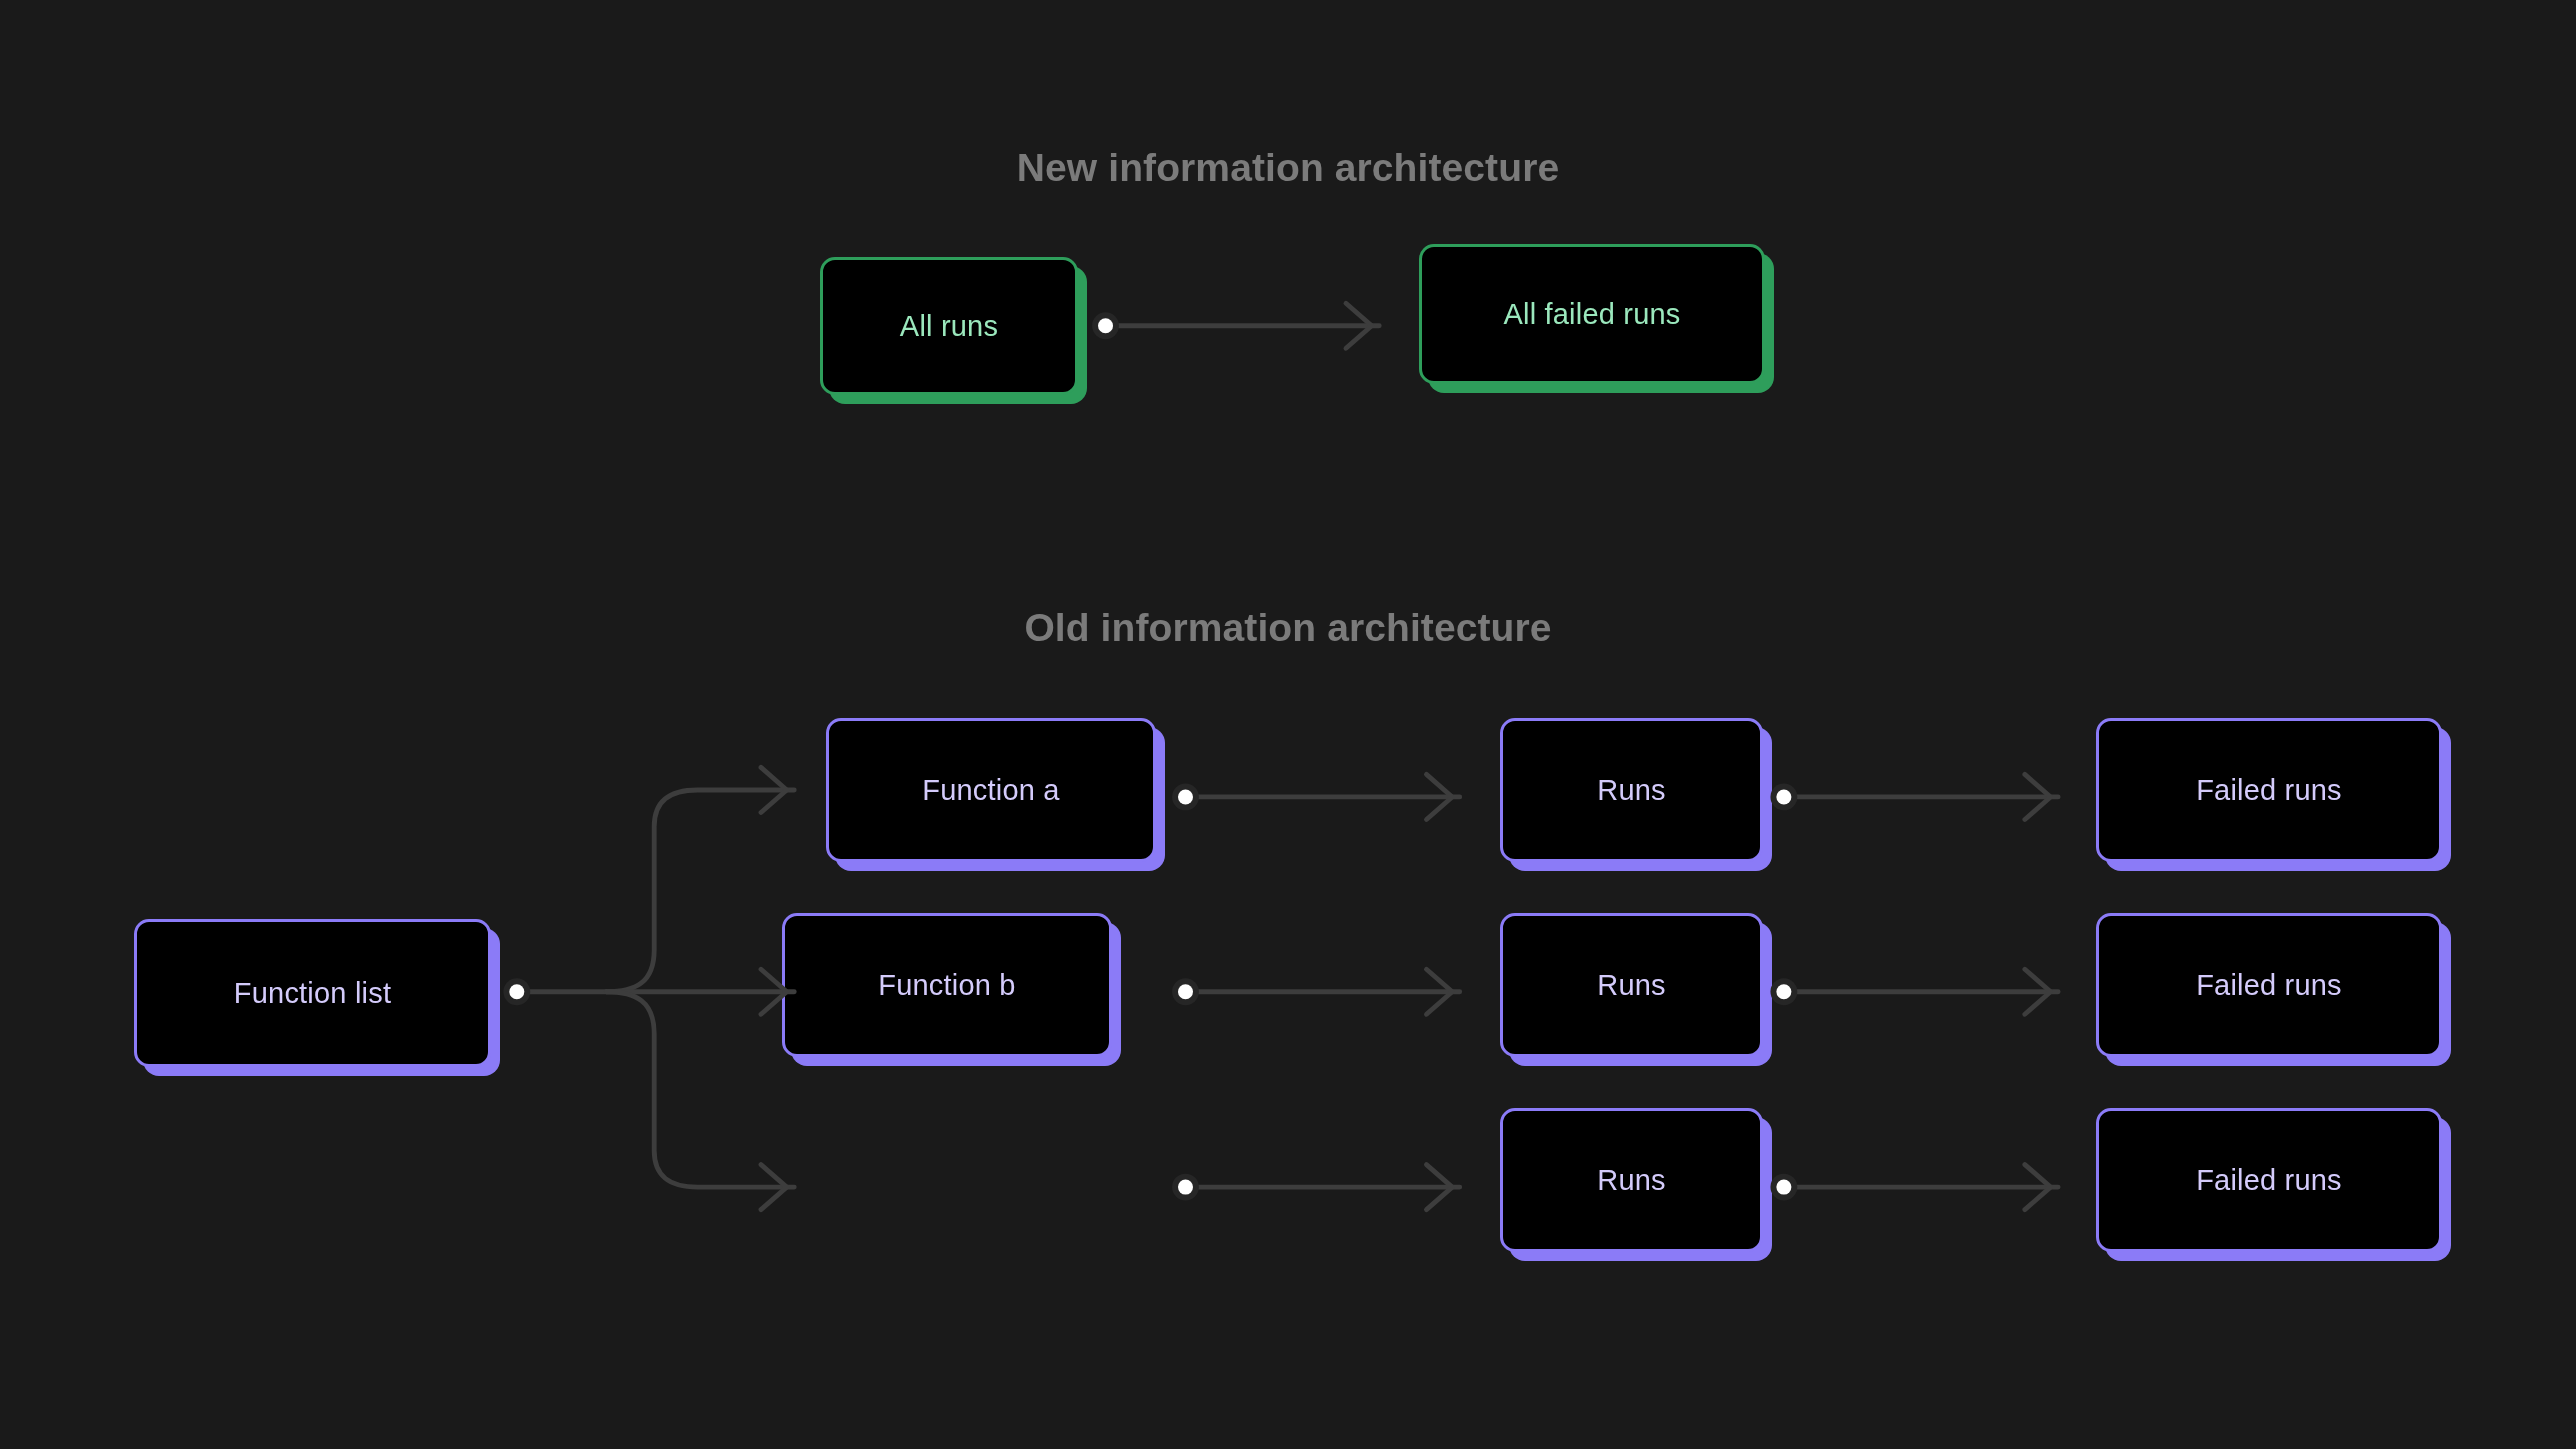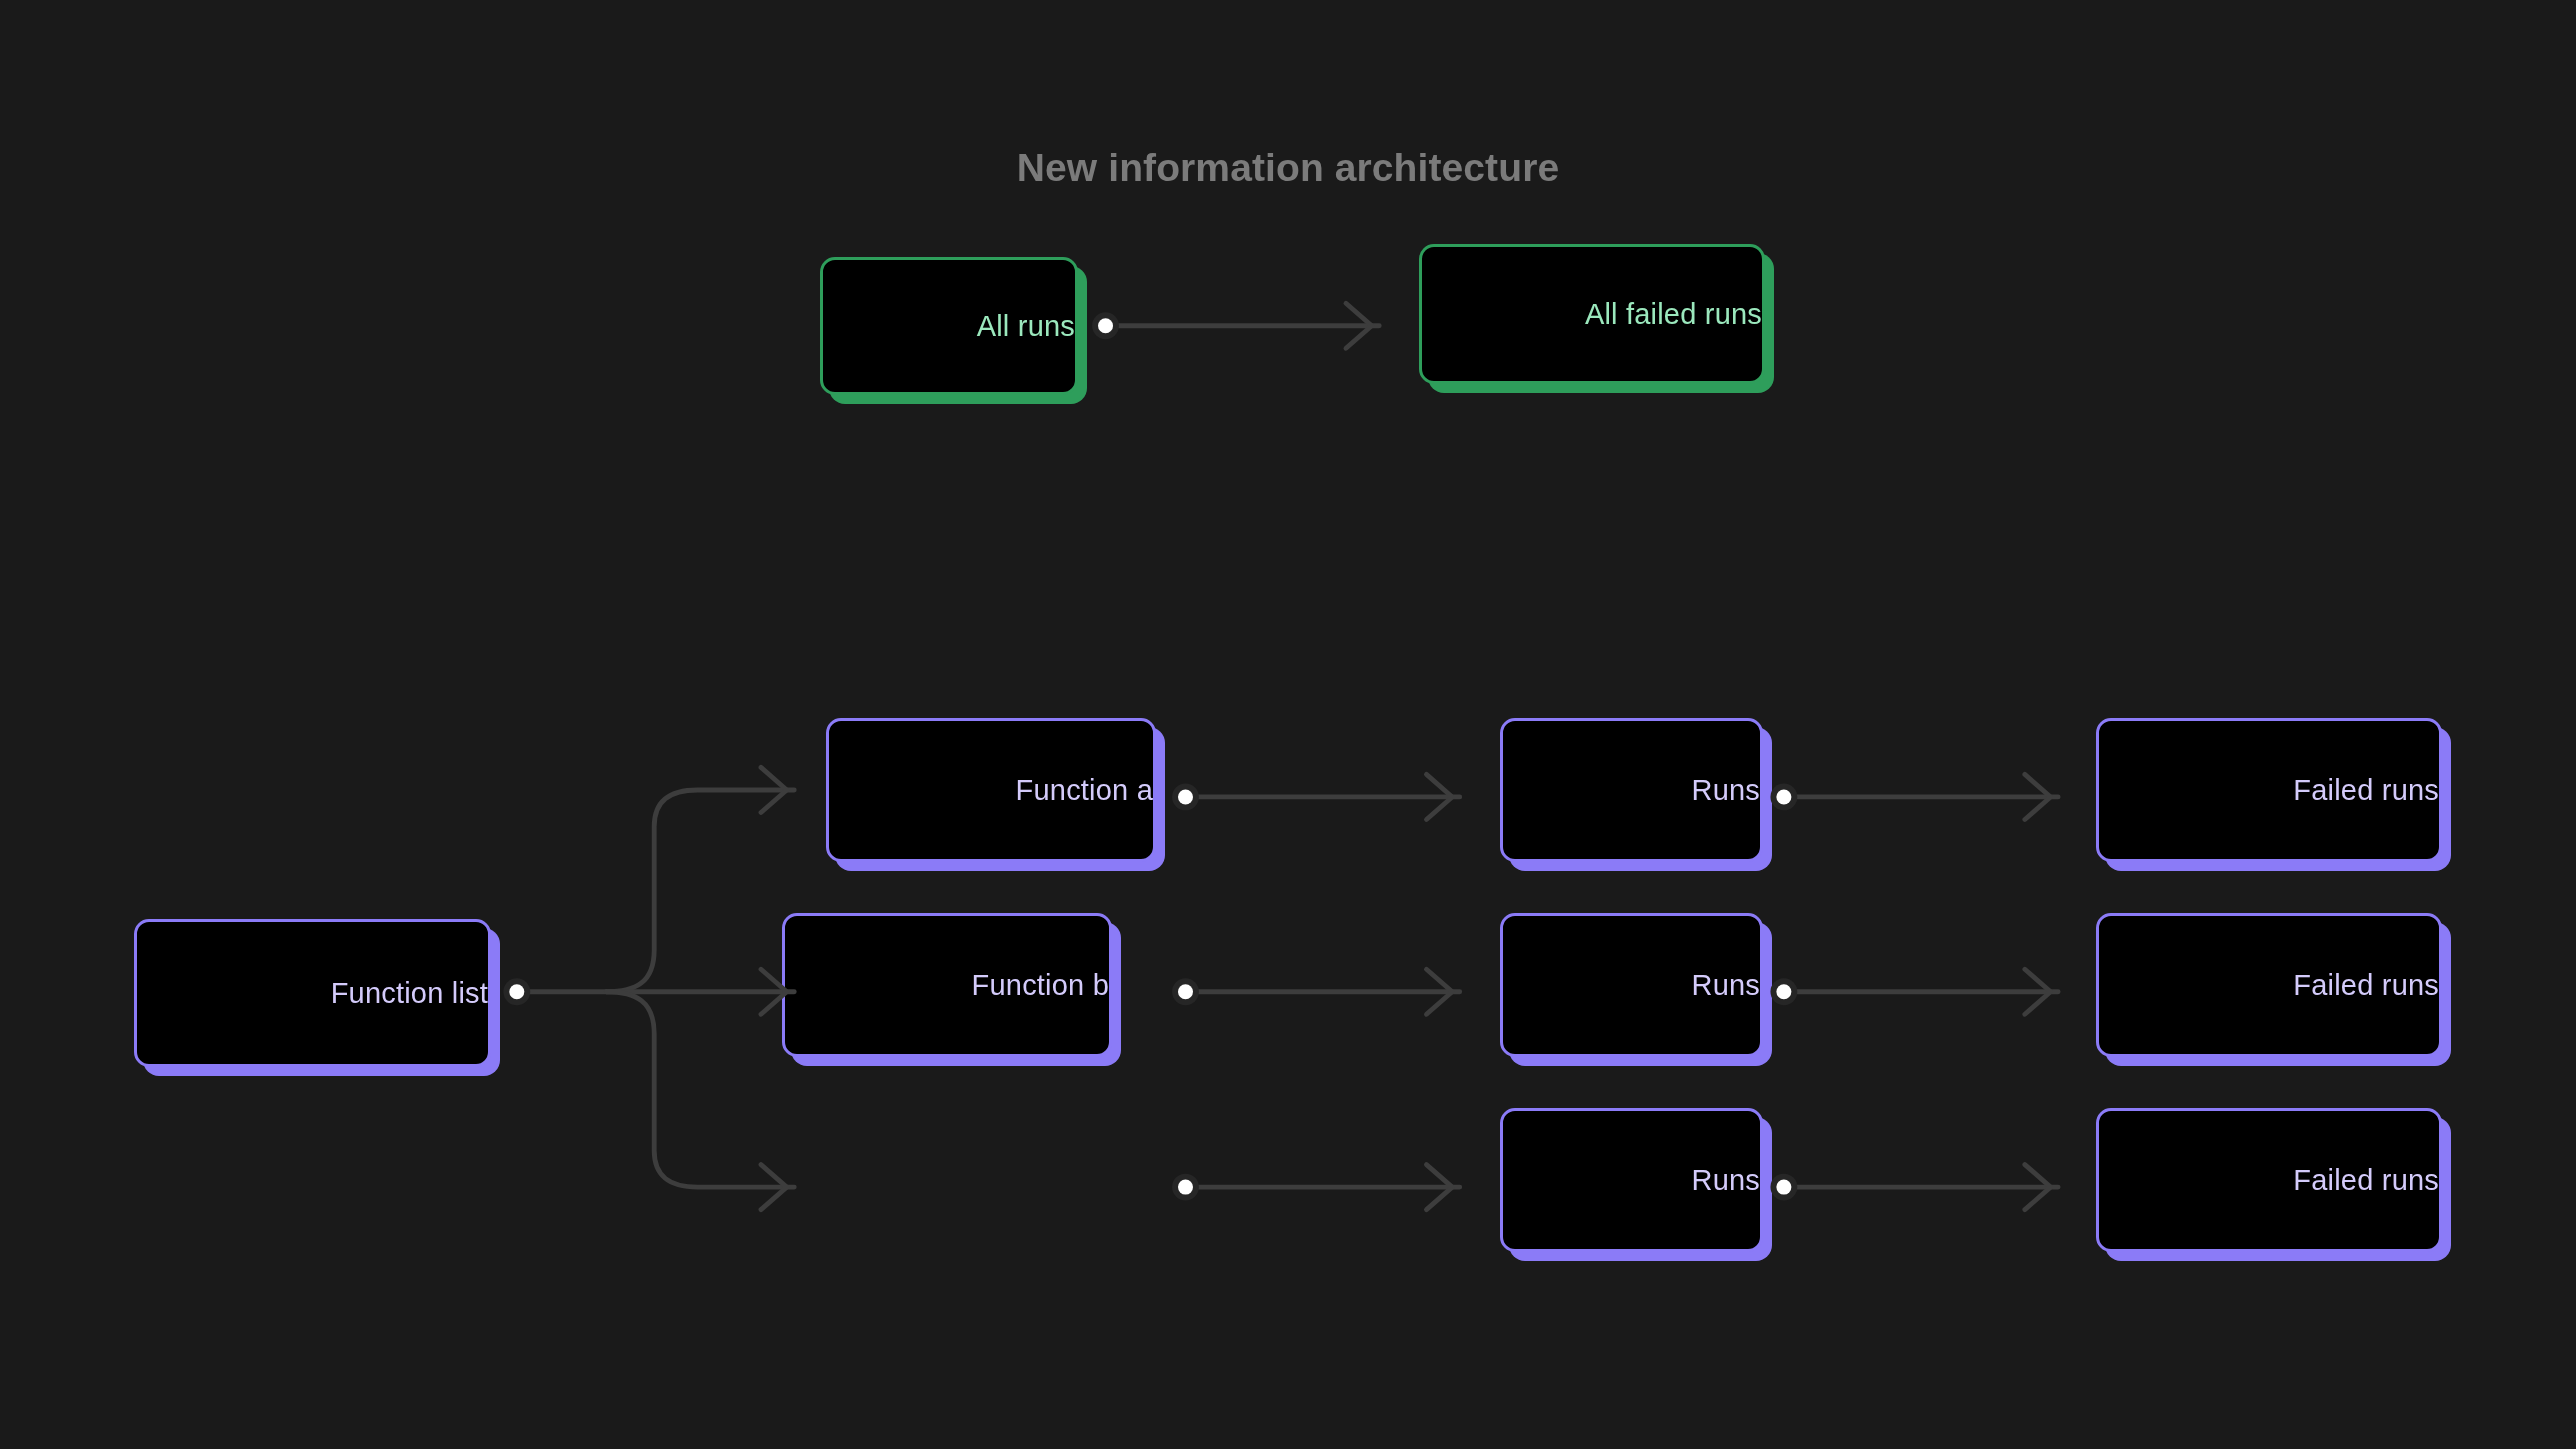--- a/index.html
+++ b/index.html
@@ -54,21 +54,21 @@
   .node .face {
     position: absolute;
     inset: 0;
     box-sizing: border-box;
     background: #000000;
     border-radius: 15px;
     border-style: solid;
     border-width: 3.2px;
     display: flex;
     align-items: center;
-    justify-content: flex-end;
+    justify-content: center;
   }
   .node .label {
     font-size: 29px;
     font-weight: 400;
     letter-spacing: 0.2px;
     white-space: nowrap;
     line-height: 1;
   }
 
   
@@ -121,20 +121,21 @@
     </div>
   </div>
 
   <div class="node green" id="node-all-failed-runs" style="left:1419px; top:244px; width:346px; height:140px;">
     <div class="shadow"></div>
     <div class="face">
       <span class="label">All failed runs</span>
     </div>
   </div>
 
+  <div class="section-title" id="title-old">Old information architecture</div>
 
   <div class="node purple" id="node-function-list" style="left:134px; top:919px; width:357px; height:148px;">
     <div class="shadow"></div>
     <div class="face">
       <span class="label">Function list</span>
     </div>
   </div>
 
   <div class="node purple" id="node-function-a" style="left:826px; top:718px; width:330px; height:144px;">
     <div class="shadow"></div>

